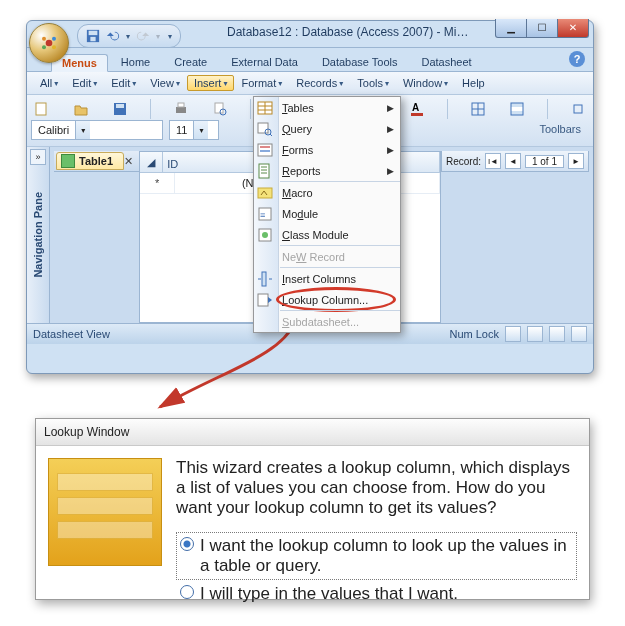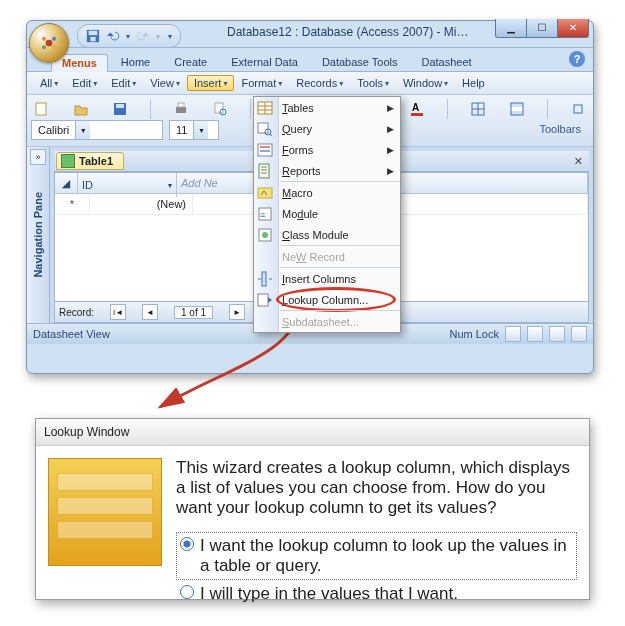--- a/index.html
+++ b/index.html
@@ -35,37 +35,37 @@
   .font-row{position:absolute;left:4px;top:25px;display:flex;gap:6px}
   .combo{height:18px;display:flex;align-items:center;background:#fff;border:1px solid #9bb5d2}
   .combo span{padding:0 6px}
   .combo .dd{width:14px;height:100%;display:flex;align-items:center;justify-content:center;border-left:1px solid #9bb5d2;background:linear-gradient(#eaf2fb,#cfe1f3);font-size:8px}
   .tb-label{position:absolute;right:12px;top:28px;color:#3a5a82}
 
   .work-area{position:relative;height:176px;display:flex;background:#c9dbef}
   .navpane{width:22px;background:linear-gradient(90deg,#e7eff9,#c9dbef);border-right:1px solid #9bb5d2;display:flex;align-items:center;justify-content:center}
   .navpane span{writing-mode:vertical-rl;transform:rotate(180deg);color:#2a4a74;font-weight:600;font-size:11px}
   .navpane .chev{position:absolute;top:2px;left:3px;width:14px;height:14px;border:1px solid #9bb5d2;background:#eef4fb;font-size:9px;display:flex;align-items:center;justify-content:center}
-  .doc{flex:1;display:flex;flex-direction:column;padding:4px 4px 0}
+  .doc{flex:1;display:flex;flex-direction:row;padding:4px 4px 0}
   .tabbar{height:20px;display:flex;align-items:center;background:linear-gradient(#e3ecf7,#c9dbef);border-bottom:1px solid #9bb5d2}
   .dtab{display:flex;align-items:center;gap:4px;padding:1px 10px 1px 4px;background:linear-gradient(#fff7d9,#ffe9a5);border:1px solid #c7ab5b;border-radius:3px 3px 0 0;font-weight:600;margin-left:2px}
   .dtab .ic{width:12px;height:12px;background:#6abf69;border:1px solid #3f8a3f}
   .tabbar .x{margin-left:auto;margin-right:6px;color:#444}
   .grid{flex:1;background:#fff;border:1px solid #9bb5d2;position:relative;overflow:hidden}
   .ghead{display:flex;height:20px;background:linear-gradient(#f5f9fd,#dce8f5);border-bottom:1px solid #b3c8df}
   .gh{border-right:1px solid #b3c8df;display:flex;align-items:center;justify-content:center;color:#2a4a74}
   .gh.sel{width:22px}
   .gh.c1{width:90px;justify-content:space-between;padding:12px 4px}
   .gh.c2{flex:1;justify-content:flex-start;padding-left:4px;font-style:italic;color:#859ab0}
   .grow{display:flex;height:20px;border-bottom:1px solid #e6edf5}
   .gc{border-right:1px solid #e6edf5;display:flex;align-items:center;padding:0 6px}
   .gc.sel{width:22px;justify-content:center;color:#444}
   .gc.c1{width:90px;justify-content:flex-end}
   .gc.c2{flex:1;color:#aaa}
-  .rec-nav{height:20px;background:linear-gradient(#eef4fb,#d2e1f2);border:1px solid #9bb5d2;border-top:none;display:flex;align-items:center;padding:0 4px;gap:16px;font-size:10px}
+  .rec-nav{height:20px;background:linear-gradient(#eef4fb,#d2e1f2);border:1px solid #9bb5d2;border-top:none;display:flex;align-items:center;padding:0 4px;gap:4px;font-size:10px}
   .rn-btn{width:14px;height:14px;border:1px solid #9bb5d2;background:#fff;display:flex;align-items:center;justify-content:center;font-size:8px}
   .rec-box{background:#fff;border:1px solid #9bb5d2;padding:0 6px}
 
   .statusbar{height:20px;background:linear-gradient(#ddeaf7,#bcd3ea);border-top:1px solid #9bb5d2;display:flex;align-items:center;padding:0 6px;color:#2a4a74}
   .statusbar .right{margin-left:auto;display:flex;align-items:center;gap:6px}
   .sb-ic{width:14px;height:14px;background:linear-gradient(#fff,#cfe1f3);border:1px solid #9bb5d2}
 
   
   .menu{position:absolute;left:253px;top:96px;width:146px;background:#fafafa;border:1px solid #97989a;box-shadow:3px 3px 8px rgba(0,0,0,.35);z-index:20}
   .menu .gut{position:absolute;left:0;top:0;bottom:0;width:24px;background:linear-gradient(90deg,#f3f7fc,#dbe7f5);border-right:1px solid #c7d4e4}

